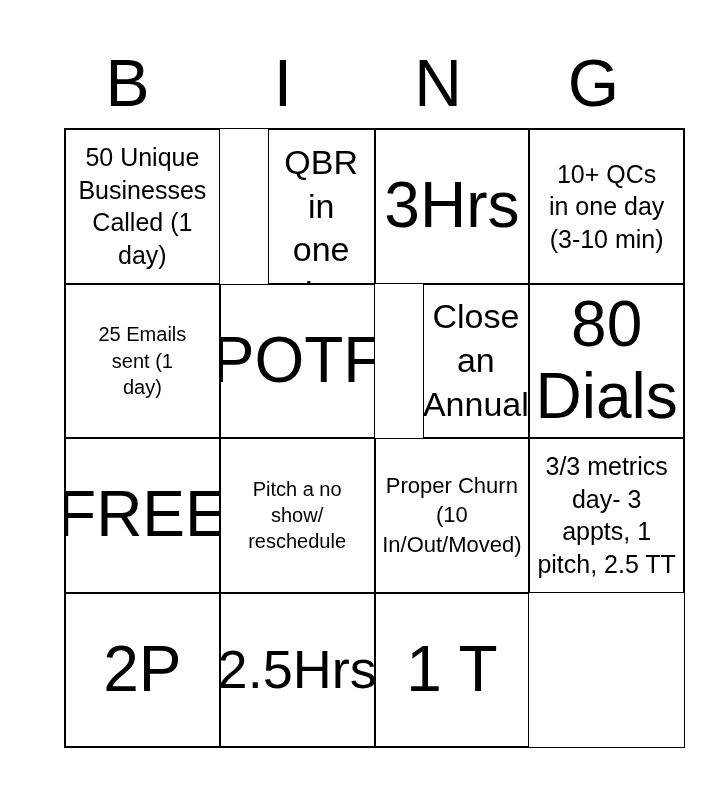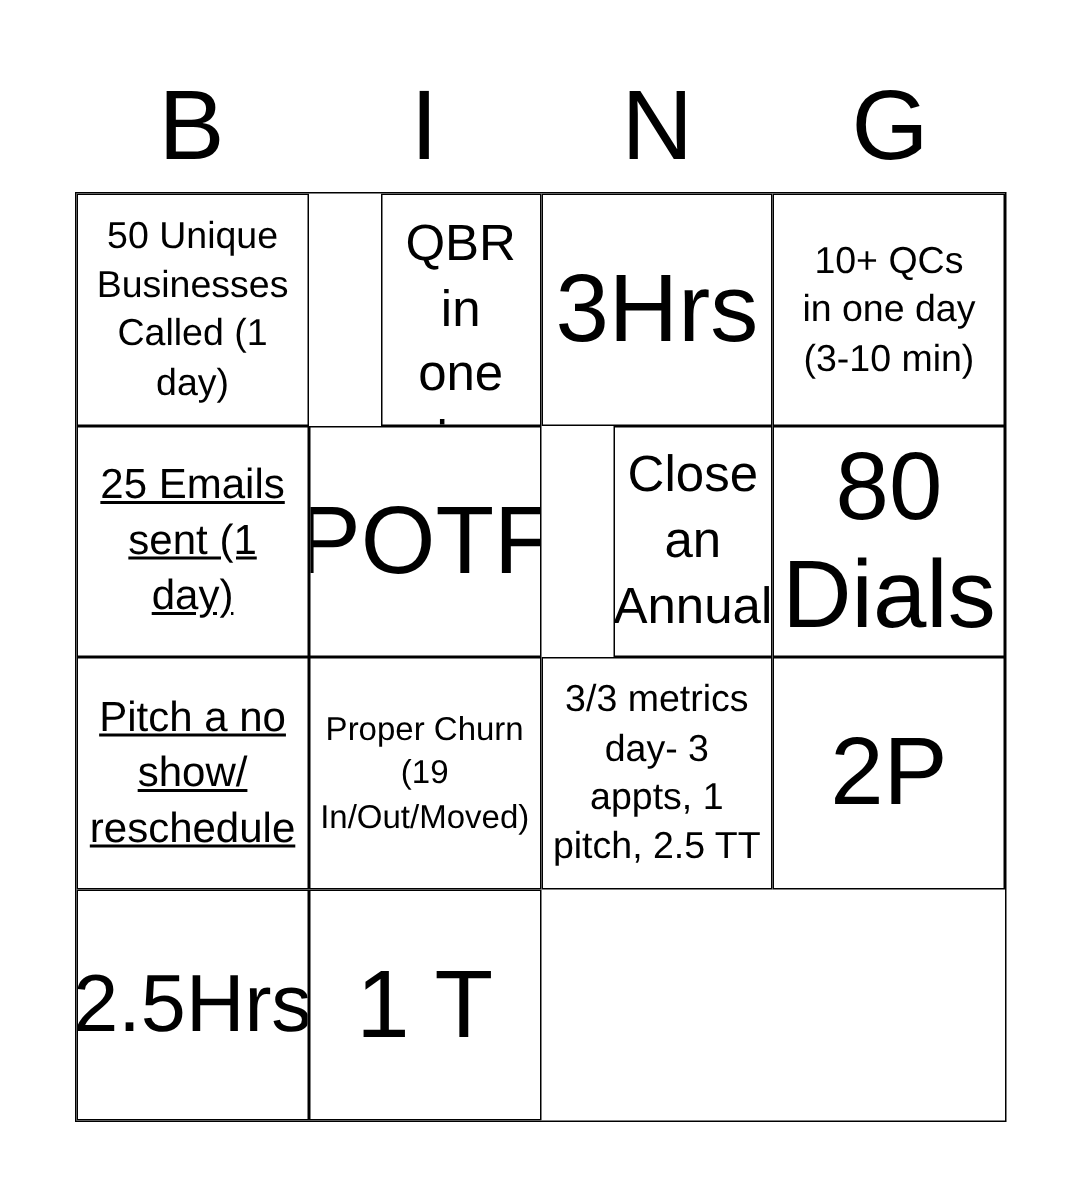--- a/index.html
+++ b/index.html
@@ -27,21 +27,21 @@
   .title-letter {
     flex: 1 1 0;
     text-align: center;
     font-size: 66px;
     line-height: 1;
     font-weight: 400;
     color: #000000;
   }
   .grid {
     position: absolute;
-    left: 50px;
+    left: 64px;
     top: 128px;
     width: 621px;
     height: 620px;
     box-sizing: border-box;
     border: 1px solid #000000;
     display: grid;
     grid-template-columns: repeat(4, 1fr);
     grid-template-rows: repeat(4, 1fr);
   }
   .cell {
@@ -53,21 +53,21 @@
     text-align: center;
     white-space: pre-line;
     overflow: hidden;
     padding: 2px;
     color: #000000;
     background: #ffffff;
   }
   .cell[data-size="xl"]  { font-size: 64px; line-height: 1.12; }
   .cell[data-size="lg"]  { font-size: 34px; line-height: 1.28; margin-left: 48px; }
   .cell[data-size="num"] { font-size: 54px; line-height: 1.2;  }
-  .cell[data-size="md"]  { font-size: 28px; line-height: 1.32; text-decoration: underline; }
+  .cell[data-size="md"]  { font-size: 20px; line-height: 1.32; }
   .cell[data-size="sm"]  { font-size: 25px; line-height: 1.3;  }
   .cell[data-size="xs"]  { font-size: 22px; line-height: 1.35; }
 </style>
 </head>
 <body>
 
 <div class="page">
 
   <div class="title-row">
     <div class="title-letter">B</div>
@@ -90,25 +90,26 @@
 (3-10 min)</div>
     <div class="cell" data-size="md">25 Emails
 sent (1
 day)</div>
     <div class="cell" data-size="xl">POTF</div>
     <div class="cell" data-size="lg">Close
 an
 Annual</div>
     <div class="cell" data-size="xl">80
 Dials</div>
+    <div class="cell" data-size="xl">FREE</div>
     <div class="cell" data-size="md">Pitch a no
 show/
 reschedule</div>
     <div class="cell" data-size="xs">Proper Churn
-(19
+(10
 In/Out/Moved)</div>
     <div class="cell" data-size="sm">3/3 metrics
 day- 3
 appts, 1
 pitch, 2.5 TT</div>
     <div class="cell" data-size="xl">2P</div>
     <div class="cell" data-size="num">2.5Hrs</div>
     <div class="cell" data-size="xl">1 T</div>
   </div>
 

